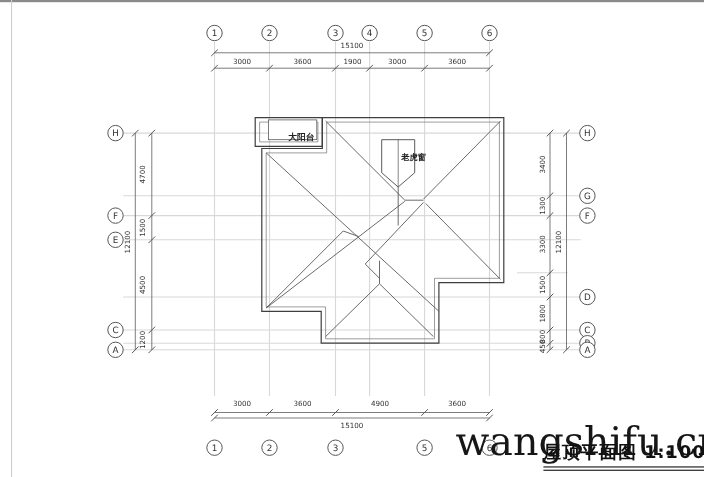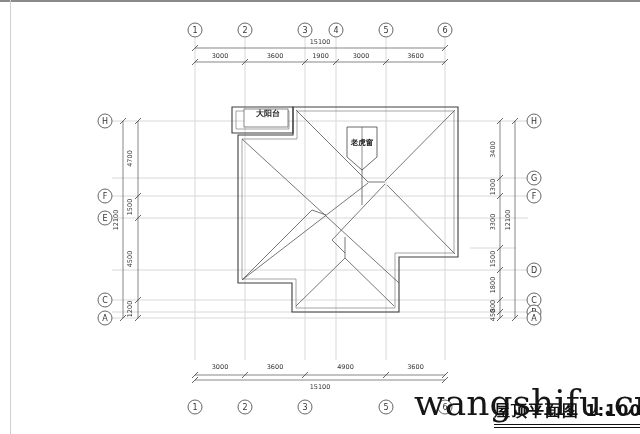--- a/index.html
+++ b/index.html
@@ -7,24 +7,24 @@
         font-family:"DejaVu Sans","Liberation Sans",sans-serif;}
   #page-frame-top{position:absolute;left:0;top:0;width:640px;height:2px;background:#8a8a8a;}
   #page-frame-left{position:absolute;left:10px;top:0;width:1px;height:434px;background:#cfcfcf;}
   svg{position:absolute;left:0;top:0;}
   .overlay{position:absolute;white-space:nowrap;}
   #watermark{left:414px;top:382px;font-family:"DejaVu Serif","Liberation Serif",serif;
              font-size:36px;color:#161616;letter-spacing:0px;z-index:5;}
   #drawing-title{left:494px;top:401px;font-size:16px;font-weight:bold;color:#111;
                  letter-spacing:1px;border-bottom:4px double #111;padding:0 4px 2px 0;
                  width:146px;z-index:6;}
-  #balcony-label{left:244px;top:108px;width:48px;text-align:center;font-size:8px;
+  #balcony-label{left:244px;top:119px;width:60px;text-align:center;font-size:8px;
                  font-weight:bold;color:#222;z-index:4;}
   #dormer-label{left:346px;top:138px;width:32px;text-align:center;font-size:7.5px;
-                font-weight:bold;color:#222;z-index:4;}
+                font-weight:bold;color:#222;z-index:4;padding-left:14px;}
 </style>
 </head>
 <body>
 
 <div id="page">
   <div id="page-frame-top"></div>
   <div id="page-frame-left"></div>
 
   <svg id="plan-svg" width="640" height="434" viewBox="0 0 640 434">
       <g>

